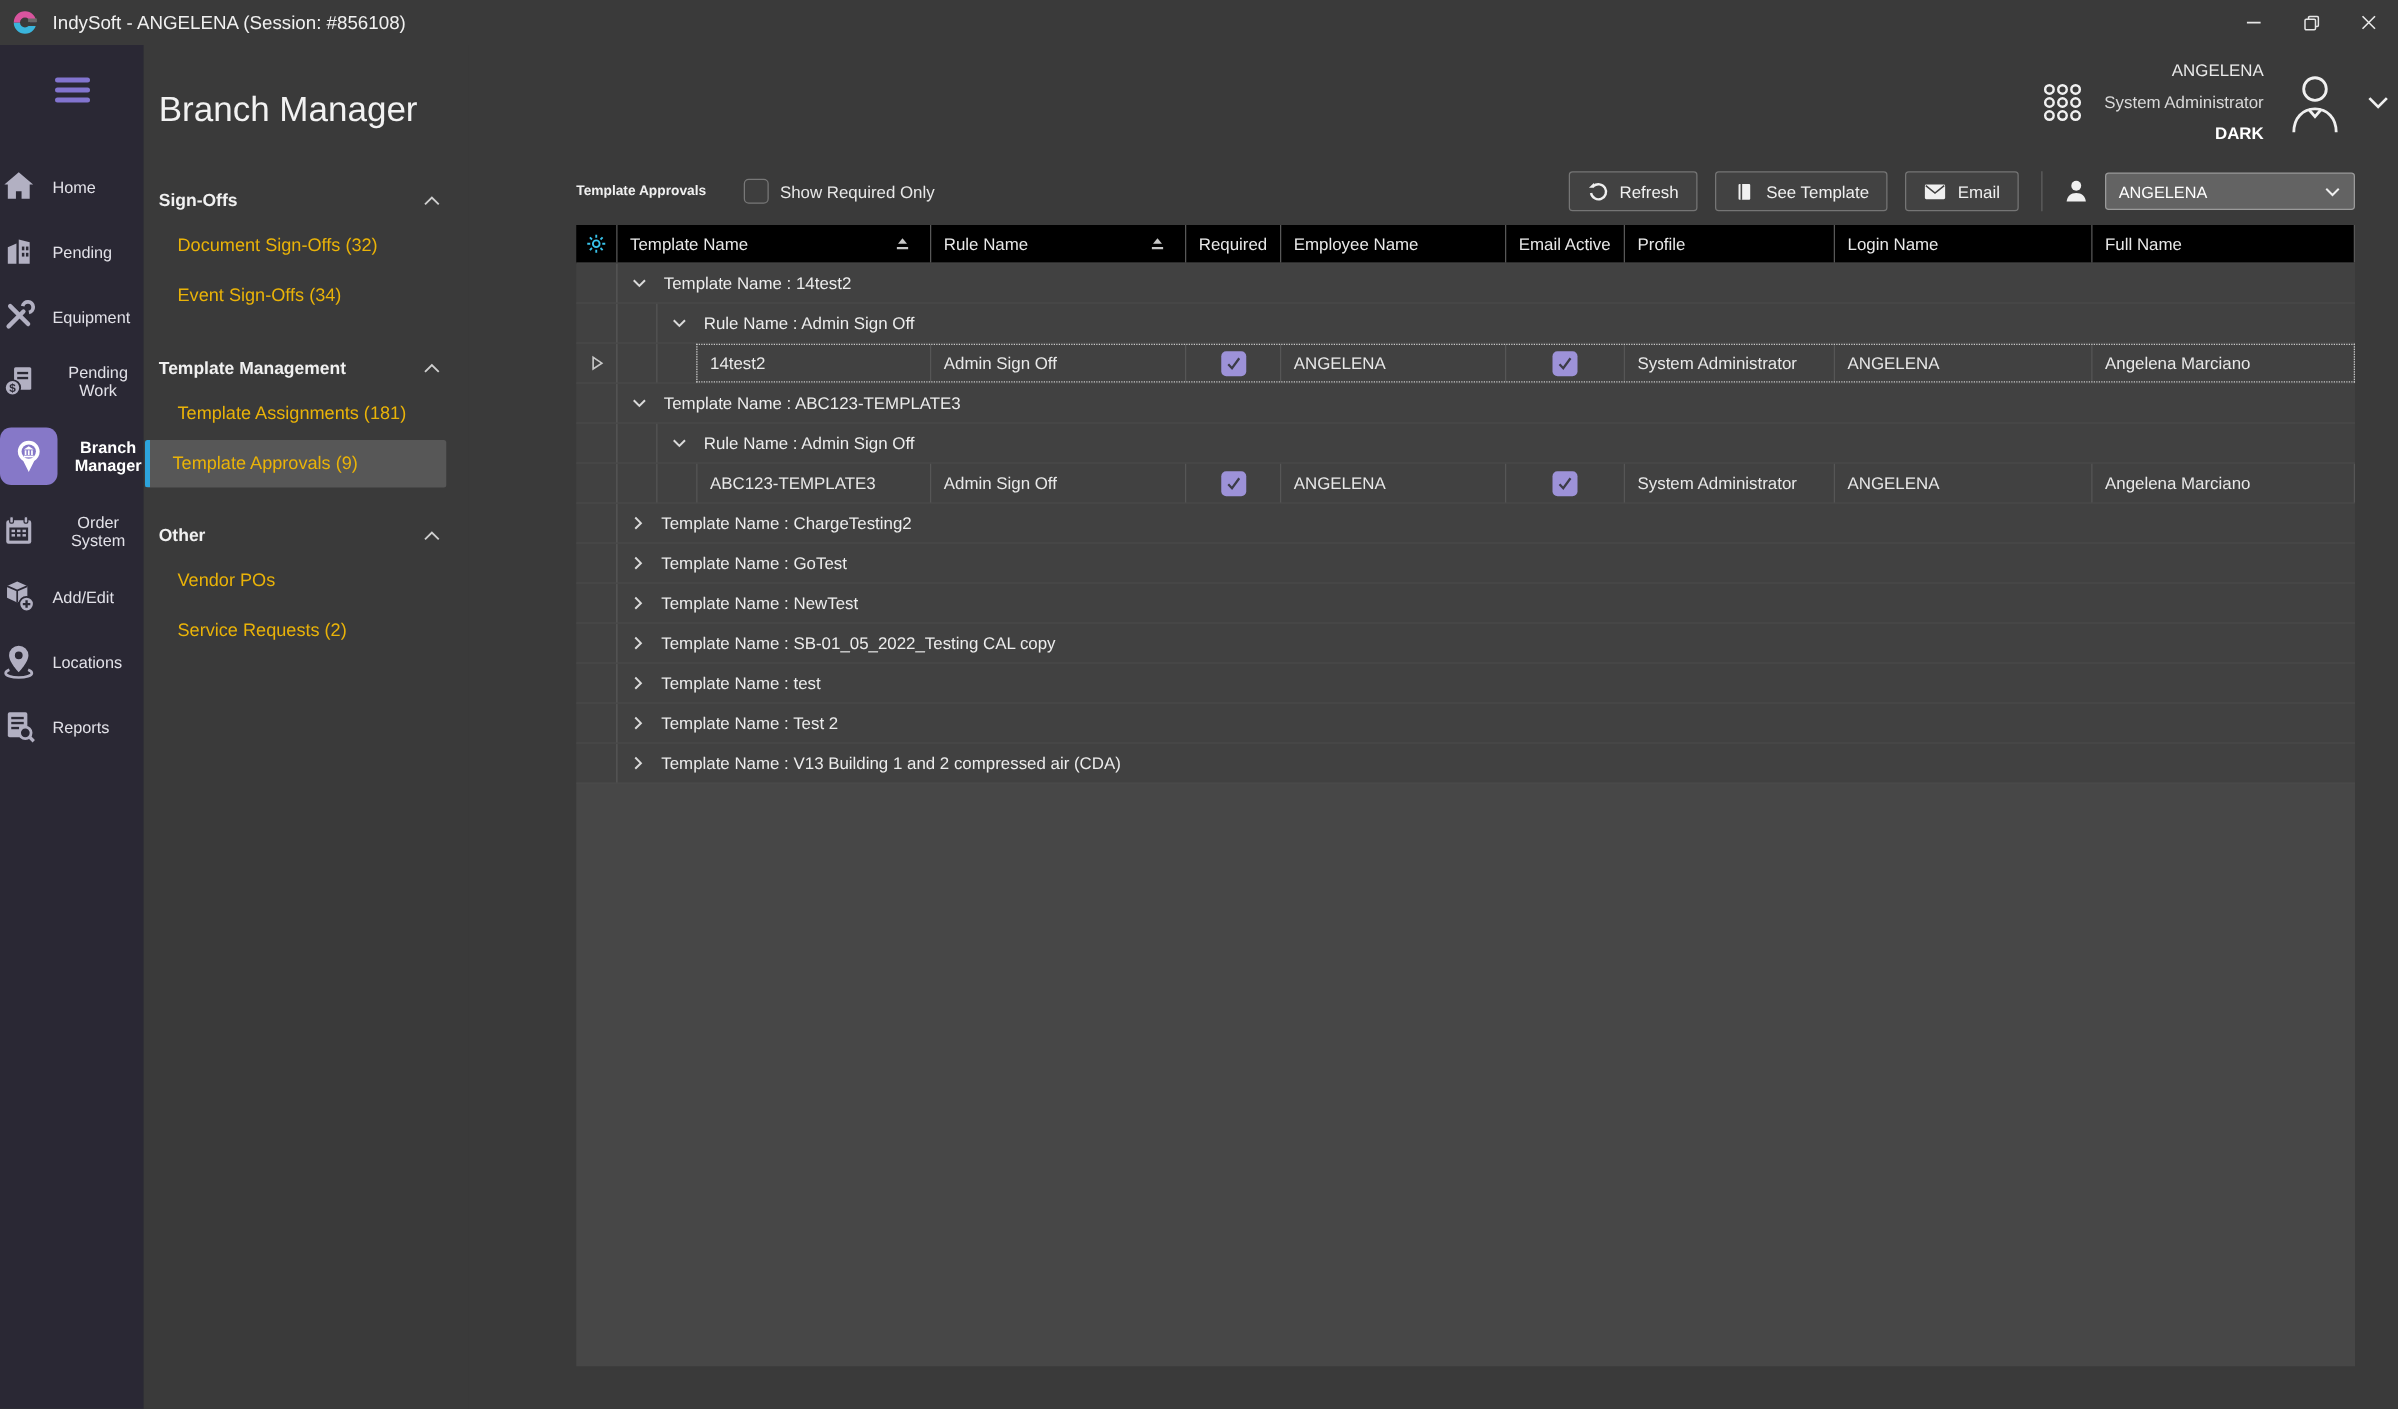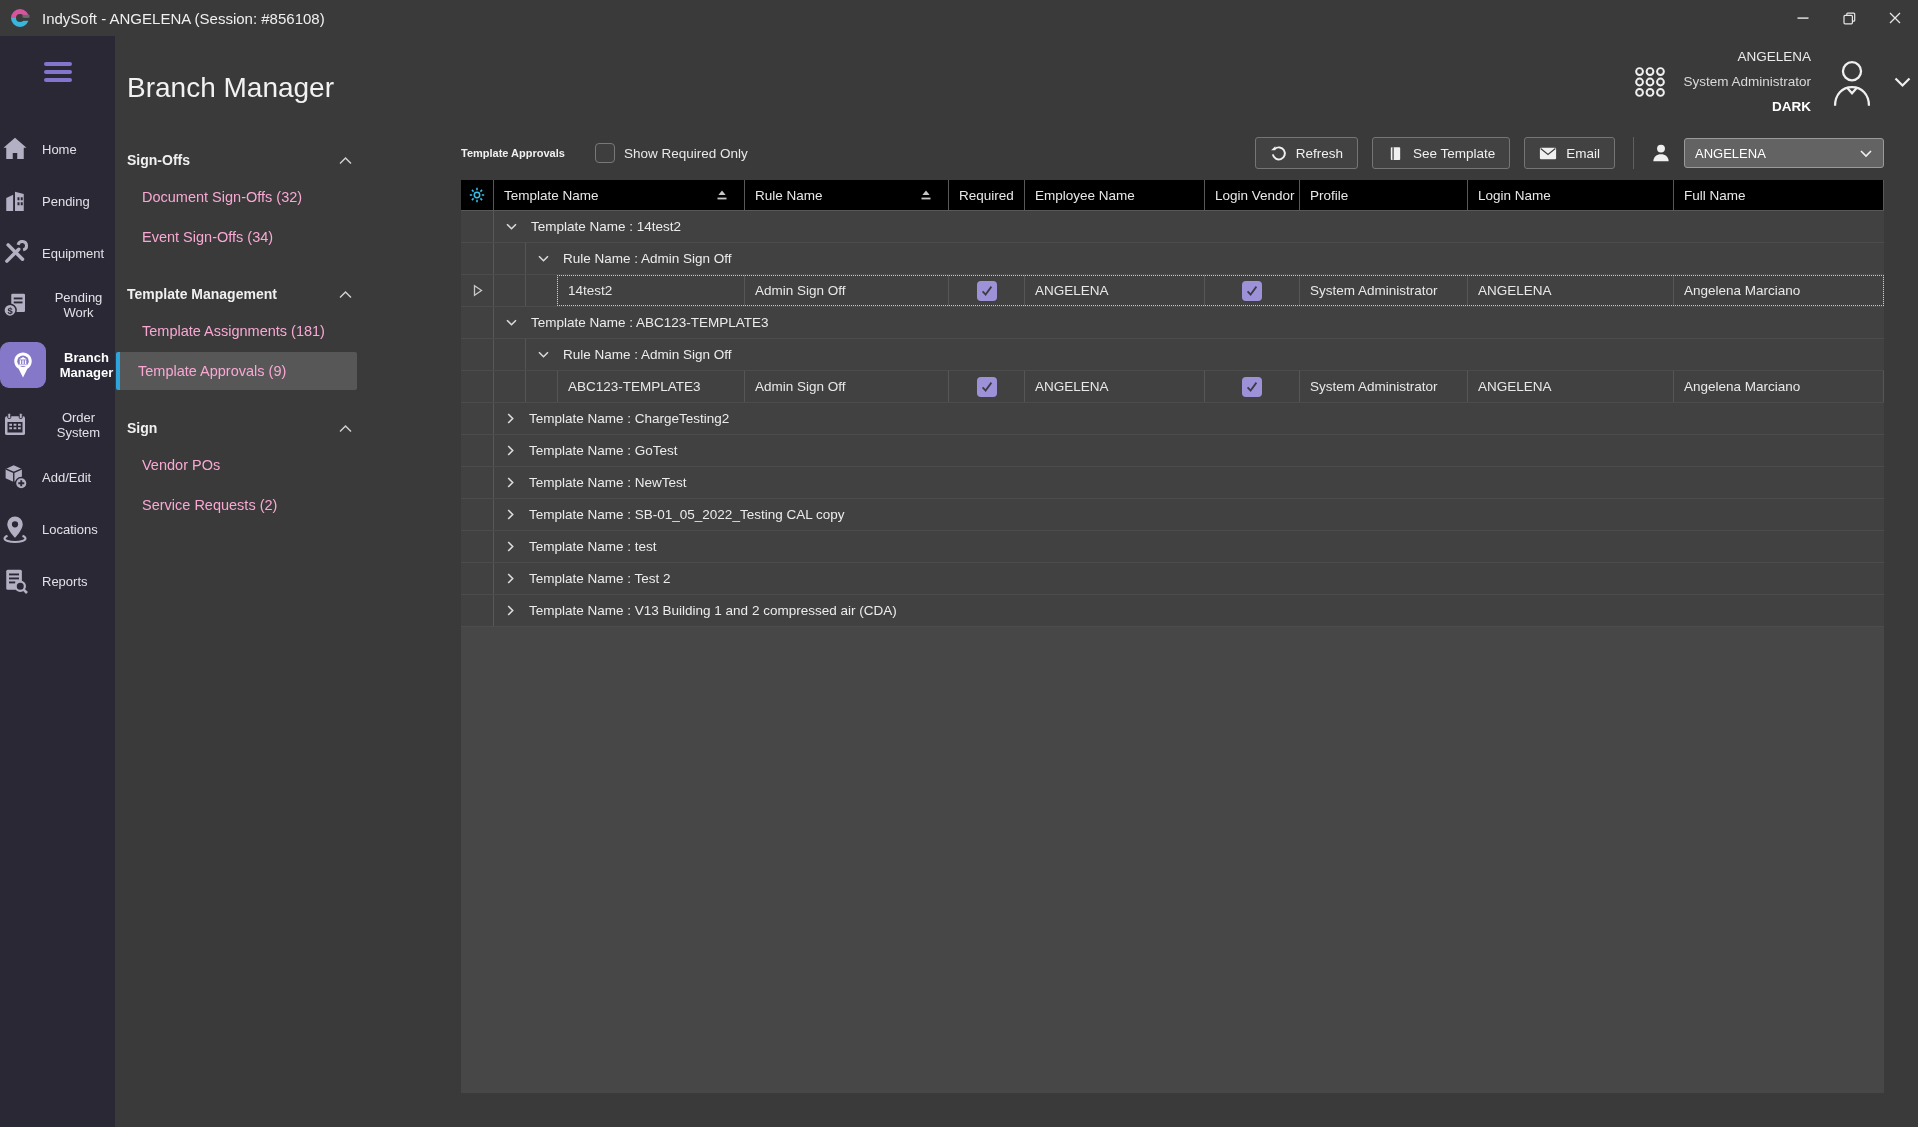--- a/index.html
+++ b/index.html
@@ -29,21 +29,21 @@
   .side-item.active .iconbox{background:#8678c8;border-radius:9px;padding:8px;}
 
   
   .nav{position:absolute;left:115px;top:36px;bottom:0;width:260px;background:#3a3a3a;}
   .page-title{margin:36px 0 0 12px;font-size:28px;font-weight:300;color:#f2f2f2;}
   .nav-sections{margin-top:40px;}
   .nav-section{margin-bottom:22px;}
   .nav-sec-head{display:flex;align-items:center;padding:8px 22px 8px 12px;cursor:pointer;justify-content:flex-end;}
   .nav-sec-head .t{font-size:14px;font-weight:bold;color:#f0f0f0;}
   .nav-sec-head svg{margin-left:auto;}
-  .nav-item{height:38px;display:flex;align-items:center;padding-left:22px;font-size:14.5px;color:#f9a8d4;cursor:pointer;margin:2px 18px 2px 1px;border-left:4px solid transparent;}
+  .nav-item{height:38px;display:flex;align-items:center;padding-left:22px;font-size:14.5px;color:#eab308;cursor:pointer;margin:2px 18px 2px 1px;border-left:4px solid transparent;}
   .nav-item.selected{background:#575757;border-left:4px solid #2da4dc;border-radius:2px;padding-left:18px;}
 
   
   .userpanel{position:absolute;top:44px;right:6px;display:flex;align-items:center;gap:16px;}
   .userpanel .txt{display:flex;flex-direction:column;align-items:flex-end;line-height:25px;}
   .userpanel .uname{font-size:13.5px;color:#eaeaea;}
   .userpanel .urole{font-size:13.5px;color:#d9d9d9;}
   .userpanel .utheme{font-size:13.5px;font-weight:bold;color:#ffffff;}
 
   
@@ -279,21 +279,21 @@
       <div class="nav-item">
           <span>Template Assignments (181)</span>
         </div>
       <div class="nav-item selected">
           <span>Template Approvals (9)</span>
         </div>
     </div>
 
     <div class="nav-section">
       <div class="nav-sec-head">
-        <span class="t">Sign</span>
+        <span class="t">Other</span>
         <svg width="15" height="9" viewBox="0 0 15 9">
             <path d="M2 7.5 7.5 2 13 7.5" stroke="#cfcfcf" stroke-width="1.5" fill="none"></path>
           </svg>
       </div>
       <div class="nav-item">
           <span>Vendor POs</span>
         </div>
       <div class="nav-item">
           <span>Service Requests (2)</span>
         </div>
@@ -401,21 +401,21 @@
           <rect x="3.5" y="8.6" width="9" height="1.8" fill="#c8c8c8"></rect>
       </svg>
     </div>
     <div class="gh-cell w-req">
         <span>Required</span>
       </div>
     <div class="gh-cell w-emp">
         <span>Employee Name</span>
       </div>
     <div class="gh-cell w-la">
-        <span>Login Vendor</span>
+        <span>Email Active</span>
       </div>
     <div class="gh-cell w-prof">
         <span>Profile</span>
       </div>
     <div class="gh-cell w-ln">
         <span>Login Name</span>
       </div>
     <div class="gh-cell w-fn">
         <span>Full Name</span>
       </div>

